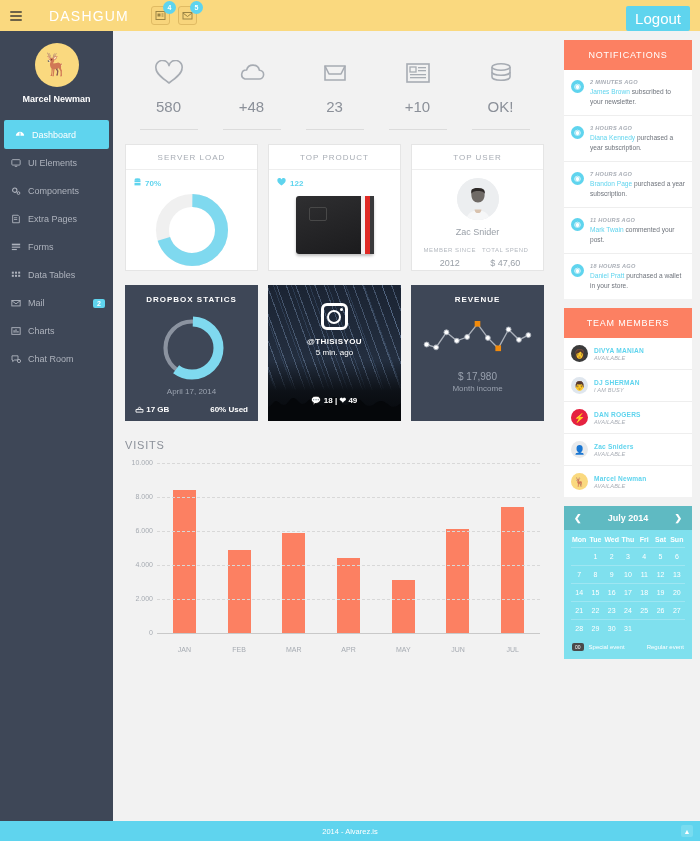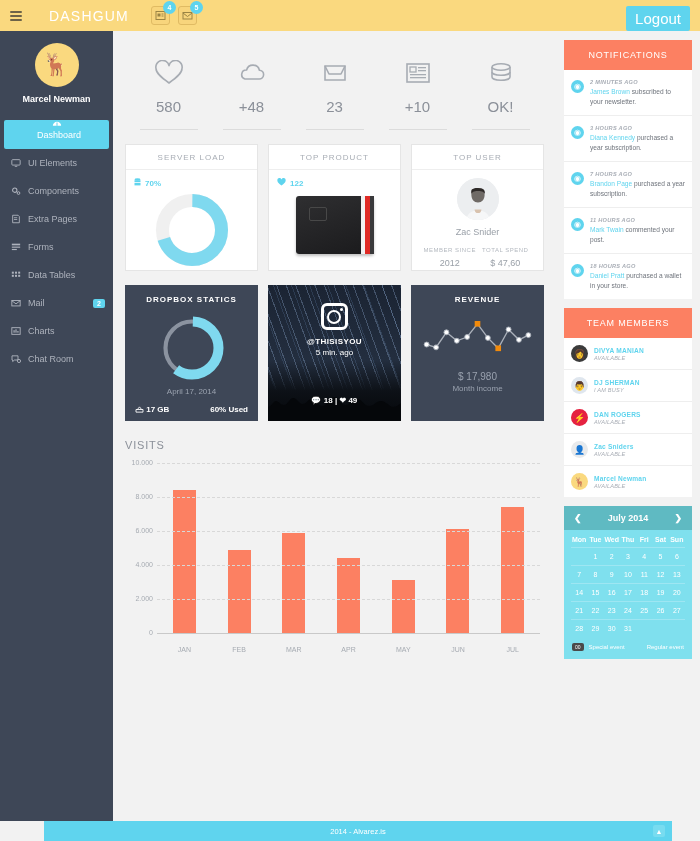--- a/index.html
+++ b/index.html
@@ -62,21 +62,20 @@
     color: #aeb3bd; font-size: 9px; cursor: pointer; position: relative;
   }
   .nav-item .nav-icon {
     width: 15px; display: flex; align-items: center; justify-content: center;
     color: #aeb3bd;
   }
   .nav-item .nav-label { margin-left: 5px; }
   .nav-item.active {
     background: #5fd4ee; color: #fff; margin: 0 4px; border-radius: 2px;
     height: 29px;
-    flex-direction: column;
   }
   .nav-item.active .nav-icon { color: #fff; }
   .nav-badge {
     position: absolute; right: 8px; background: #5fd4ee; color: #fff;
     font-size: 7px; padding: 1px 4px; border-radius: 2px; font-weight: bold;
   }
 
   
   .main {
     position: absolute; left: 113px; top: 31px; width: 443px; height: 790px;
@@ -256,23 +255,23 @@
     display: flex; align-items: center; gap: 5px; padding: 6px 8px 0;
     color: #fff; font-size: 6px;
   }
   .legend-chip {
     background: #4a4a4a; color: #fff; font-size: 5px; padding: 1px 3px; border-radius: 2px;
   }
   .legend-sp { margin-left: auto; }
 
   
   .footer {
-    position: absolute; left: 0; bottom: 0; width: 628px; height: 20px;
+    position: absolute; left: 0; bottom: 0; width: 700px; height: 20px;
     background: #5fd4ee; color: #fff; font-size: 7.5px;
-    display: flex; align-items: center; justify-content: center; margin-left: 44px;
+    display: flex; align-items: center; justify-content: center;
   }
   .footer-top {
     position: absolute; right: 7px; top: 4px; width: 12px; height: 12px;
     background: #78dcf0; color: #fff; border-radius: 2px; font-size: 7px;
     display: flex; align-items: center; justify-content: center; cursor: pointer;
   }
 </style>
 </head>
 <body>
 

